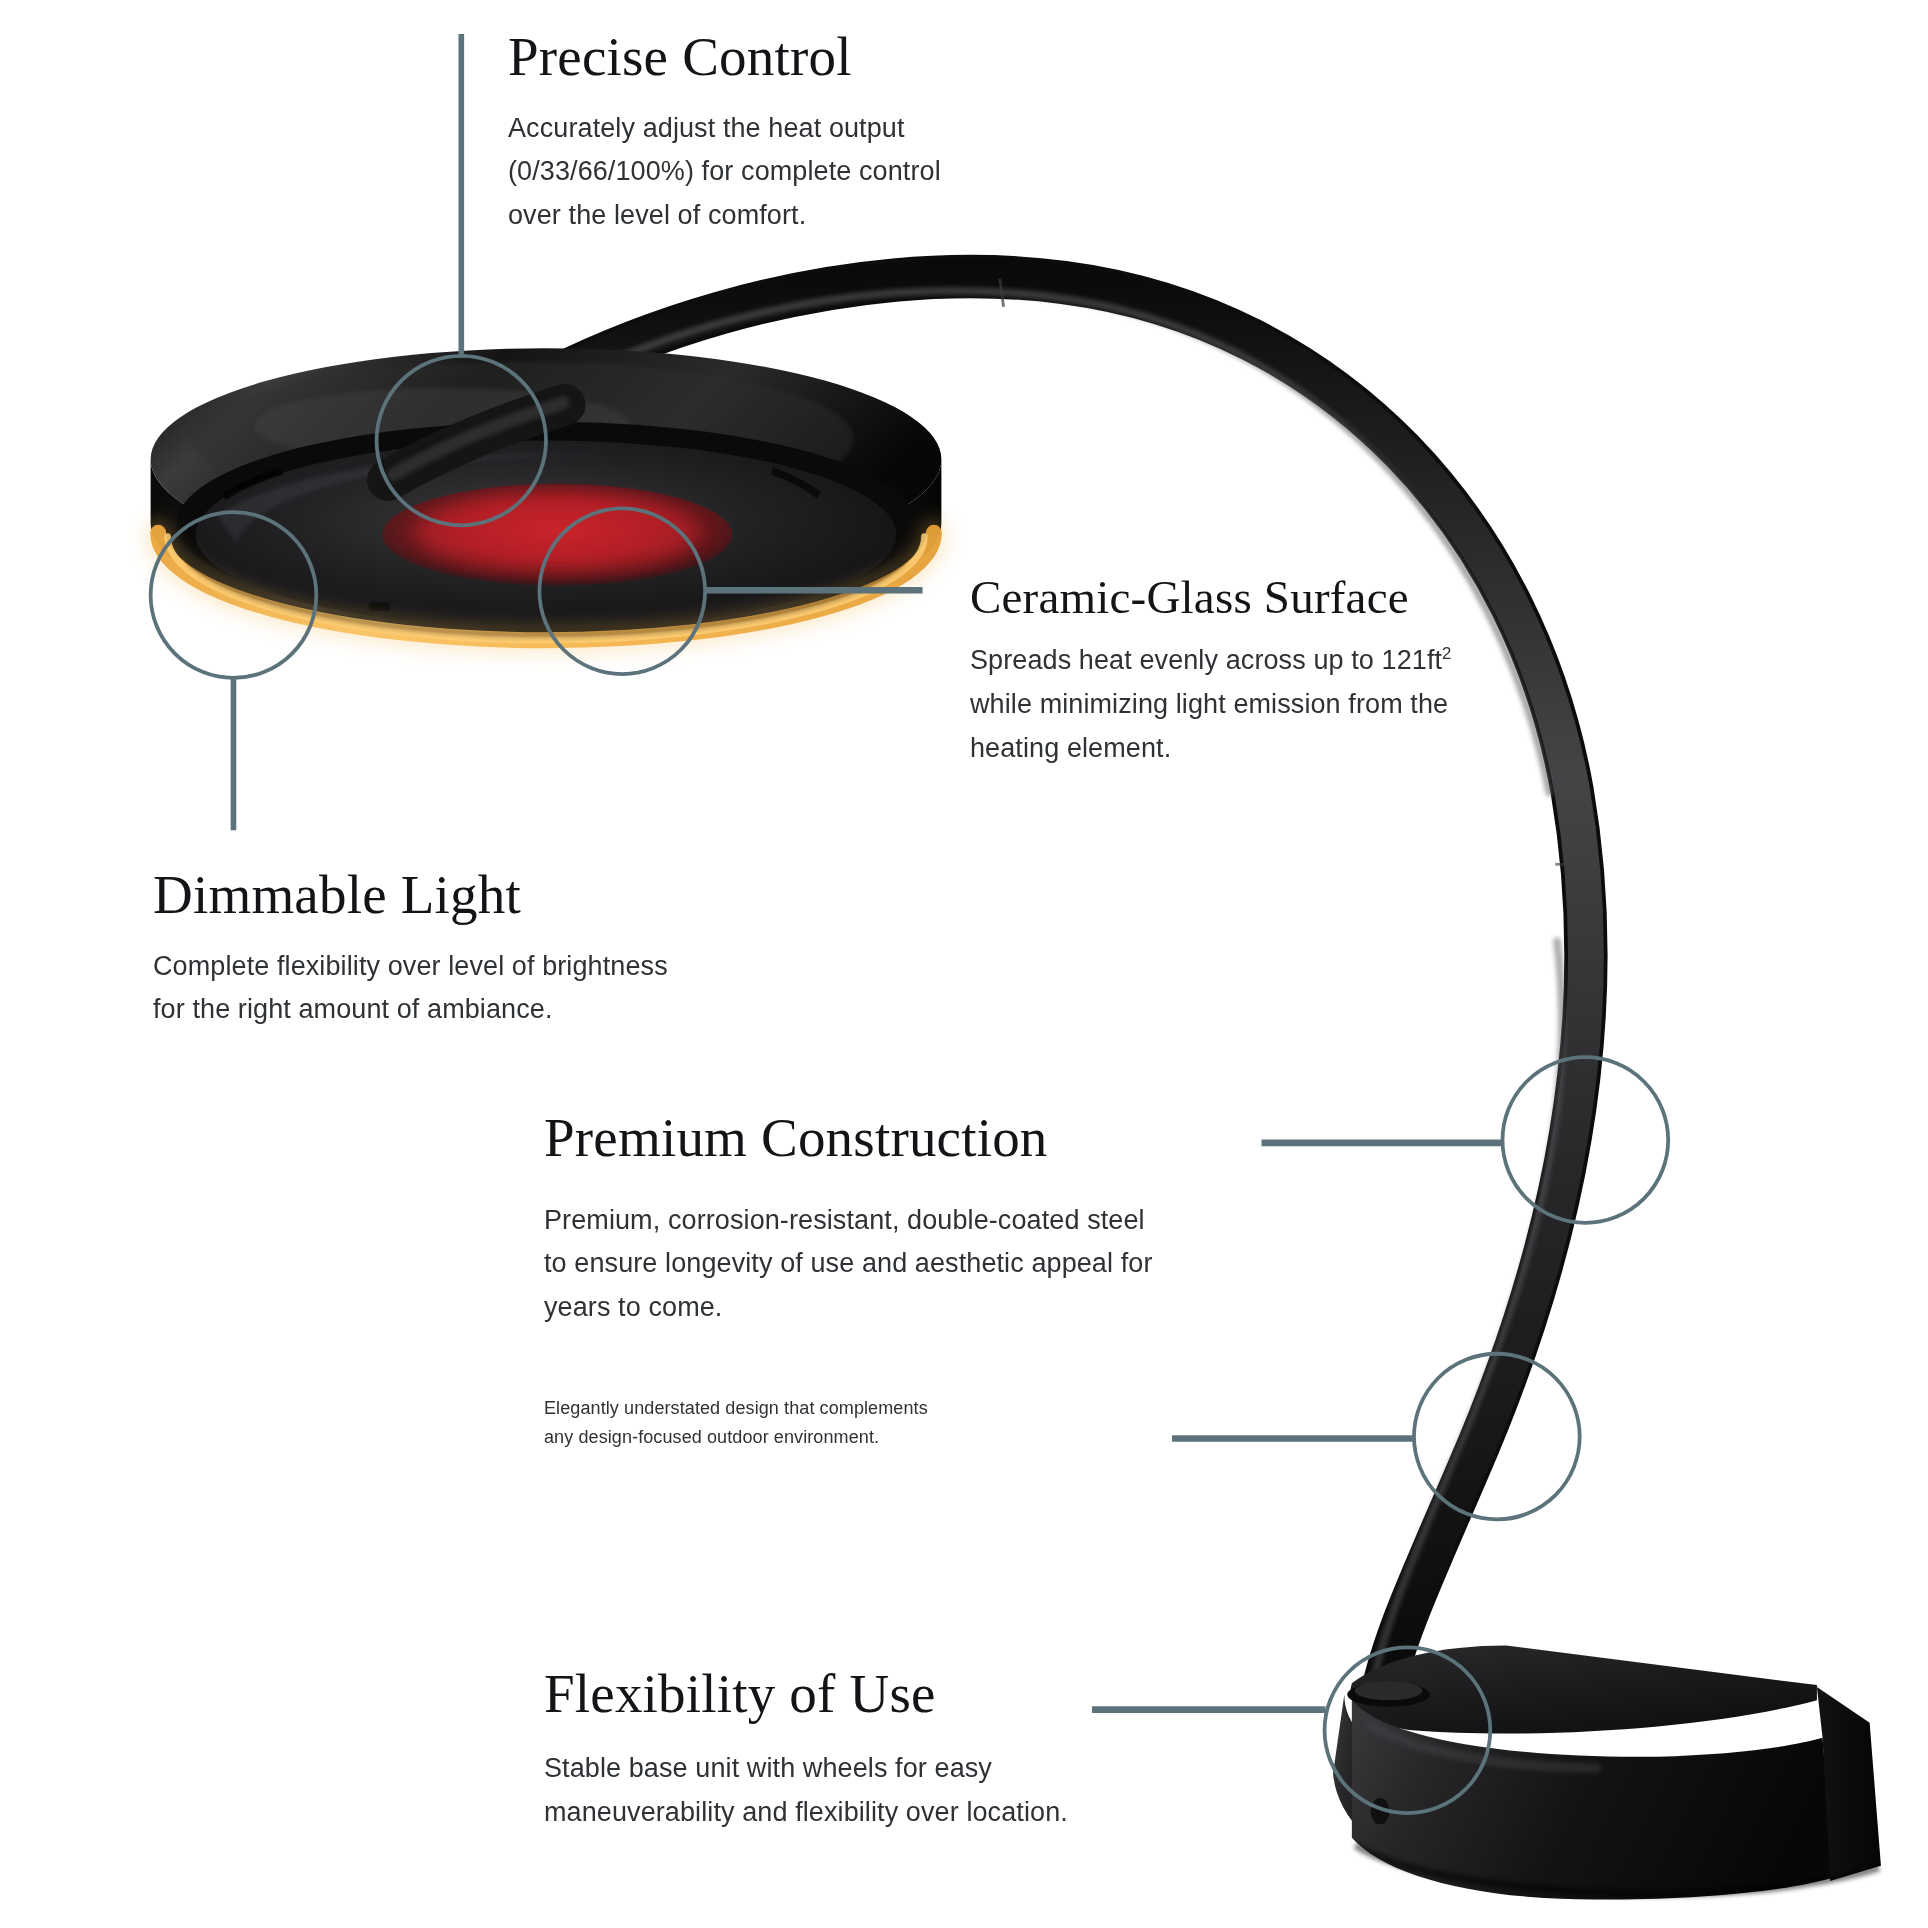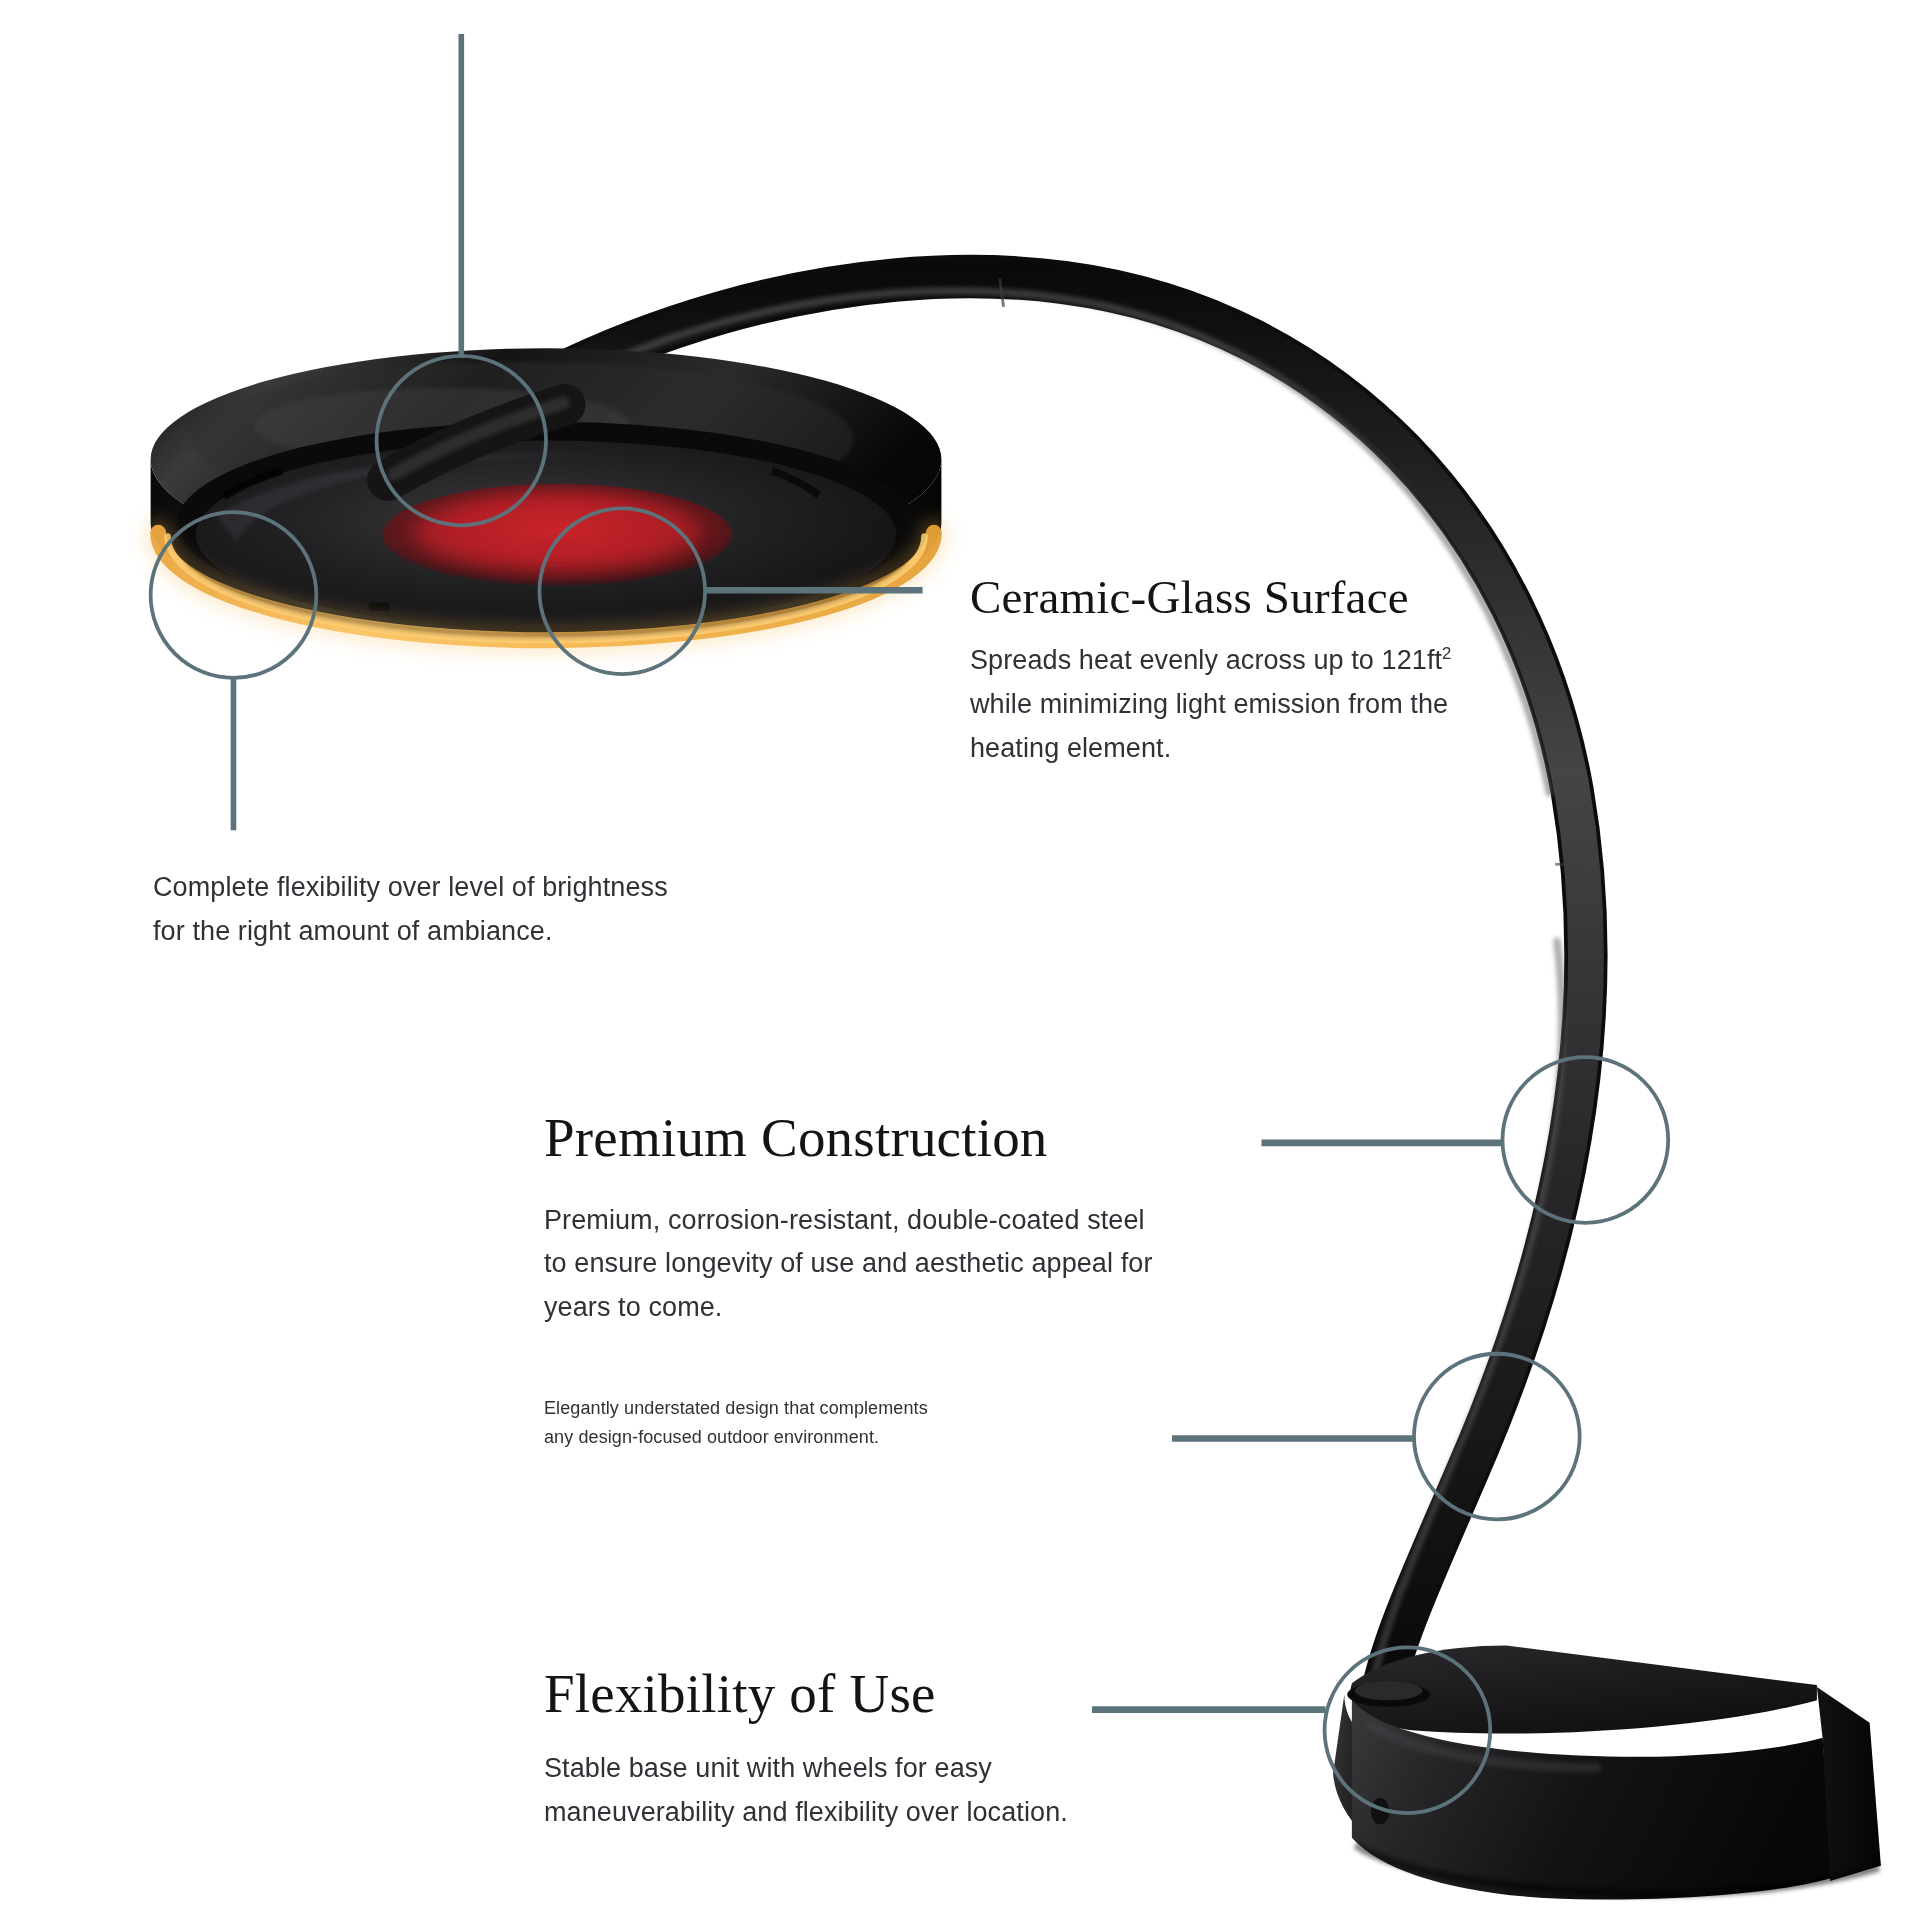--- a/index.html
+++ b/index.html
@@ -252,31 +252,40 @@
       <line x1="1340" y1="1214" x2="1596" y2="1214" stroke-width="7"></line>
 
       <circle cx="1590" cy="1526" r="88" stroke-width="4"></circle>
       <line x1="1245" y1="1528" x2="1502" y2="1528" stroke-width="7"></line>
 
       <circle cx="1495" cy="1838" r="88" stroke-width="4"></circle>
       <line x1="1160" y1="1816" x2="1408" y2="1816" stroke-width="7"></line>
     </g>
   </svg>
 
+  <div class="callout" id="callout-precise-control">
+    <h2>Precise Control</h2>
+    <p>
+      <span>Accurately adjust the heat output</span><br>
+      <span>(0/33/66/100%) for complete control</span><br>
+      <span>over the level of comfort.</span>
+    </p>
+  </div>
 
   <div class="callout" id="callout-ceramic-glass">
     <h2>Ceramic-Glass Surface</h2>
     <p>
       <span>Spreads heat evenly across up to 121ft<sup>2</sup></span><br>
       <span>while minimizing light emission from the</span><br>
       <span>heating element.</span>
     </p>
   </div>
 
   <div class="callout" id="callout-dimmable-light">
+    <h2>Dimmable Light</h2>
     <p>
       <span>Complete flexibility over level of brightness</span><br>
       <span>for the right amount of ambiance.</span>
     </p>
   </div>
 
   <div class="callout" id="callout-premium-construction">
     <h2>Premium Construction</h2>
     <p>
       <span>Premium, corrosion-resistant, double-coated steel</span><br>

